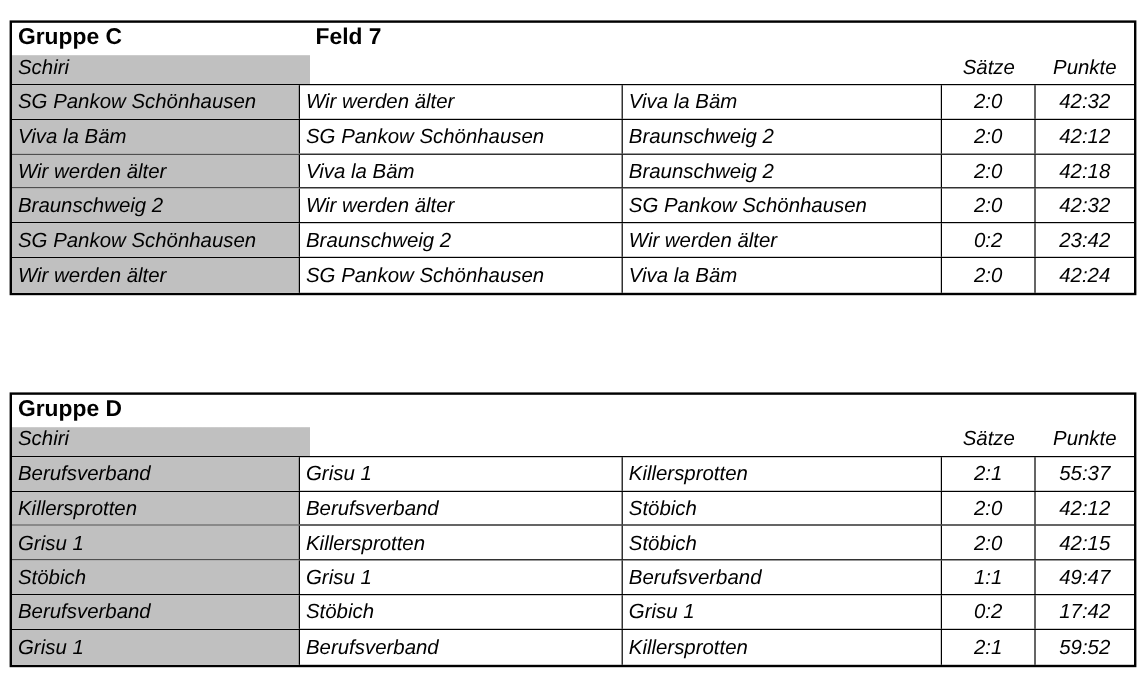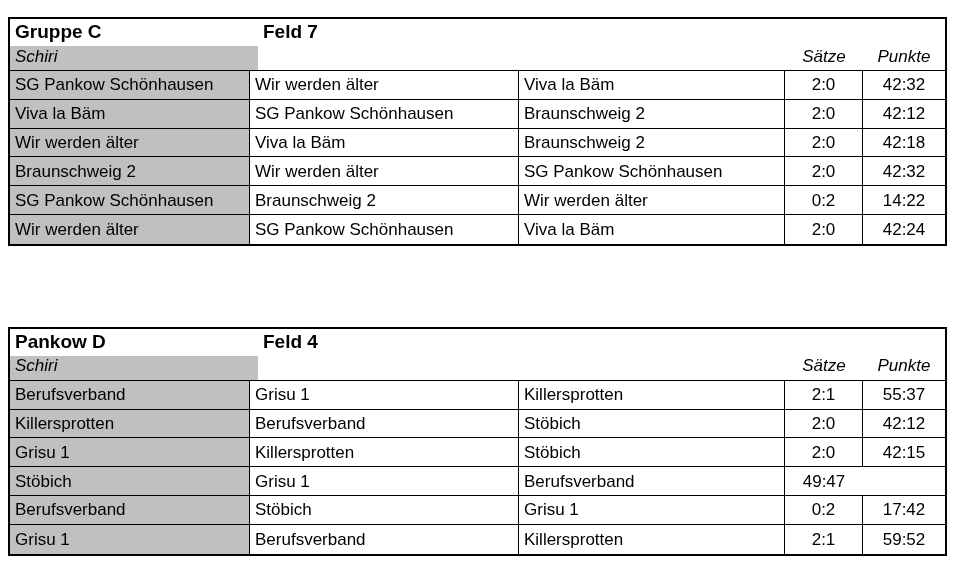--- a/index.html
+++ b/index.html
@@ -23,21 +23,21 @@
     box-sizing: border-box;
   }
   .title-row { height: 27px; }
   .sub-row {
     height: 25px;
     border-bottom: 1px solid #000;
     
     background: linear-gradient(to right, #c0c0c0 0, #c0c0c0 248px, #ffffff 248px);
     font-style: italic;
   }
-  .data-row { height: 28.8px; border-bottom: 1px solid #000; }
+  .data-row { height: 28.8px; border-bottom: 1px solid #000; font-style: italic; }
   .data-row.last { border-bottom: none; }
   .cell {
     box-sizing: border-box;
     display: flex;
     align-items: flex-end;
     padding: 0 2px 4px 5px;
     font-size: 17px;
     line-height: 1.08;
     color: #000;
     white-space: nowrap;
@@ -97,35 +97,34 @@
       <div class="cell">Wir werden älter</div>
       <div class="cell">SG Pankow Schönhausen</div>
       <div class="cell num">2:0</div>
       <div class="cell num">42:32</div>
     </div>
     <div class="row data-row">
       <div class="cell schiri-cell">SG Pankow Schönhausen</div>
       <div class="cell">Braunschweig 2</div>
       <div class="cell">Wir werden älter</div>
       <div class="cell num">0:2</div>
-      <div class="cell num">14:22</div>
+      <div class="cell num">23:42</div>
     </div>
     <div class="row data-row last">
       <div class="cell schiri-cell">Wir werden älter</div>
       <div class="cell">SG Pankow Schönhausen</div>
       <div class="cell">Viva la Bäm</div>
       <div class="cell num">2:0</div>
       <div class="cell num">42:24</div>
     </div>
   </div>
 
   <div class="gtable second">
     <div class="row title-row">
-      <div class="cell title-cell">Pankow D</div>
-      <div class="cell title-cell field-cell">Feld 4</div>
+      <div class="cell title-cell">Gruppe D</div>
       <div class="cell"></div>
       <div class="cell"></div>
       <div class="cell"></div>
     </div>
     <div class="row sub-row">
       <div class="cell">Schiri</div>
       <div class="cell"></div>
       <div class="cell"></div>
       <div class="cell num">Sätze</div>
       <div class="cell num">Punkte</div>
@@ -149,20 +148,21 @@
       <div class="cell schiri-cell">Grisu 1</div>
       <div class="cell">Killersprotten</div>
       <div class="cell">Stöbich</div>
       <div class="cell num">2:0</div>
       <div class="cell num">42:15</div>
     </div>
     <div class="row data-row">
       <div class="cell schiri-cell">Stöbich</div>
       <div class="cell">Grisu 1</div>
       <div class="cell">Berufsverband</div>
+      <div class="cell num">1:1</div>
       <div class="cell num">49:47</div>
     </div>
     <div class="row data-row">
       <div class="cell schiri-cell">Berufsverband</div>
       <div class="cell">Stöbich</div>
       <div class="cell">Grisu 1</div>
       <div class="cell num">0:2</div>
       <div class="cell num">17:42</div>
     </div>
     <div class="row data-row last">

